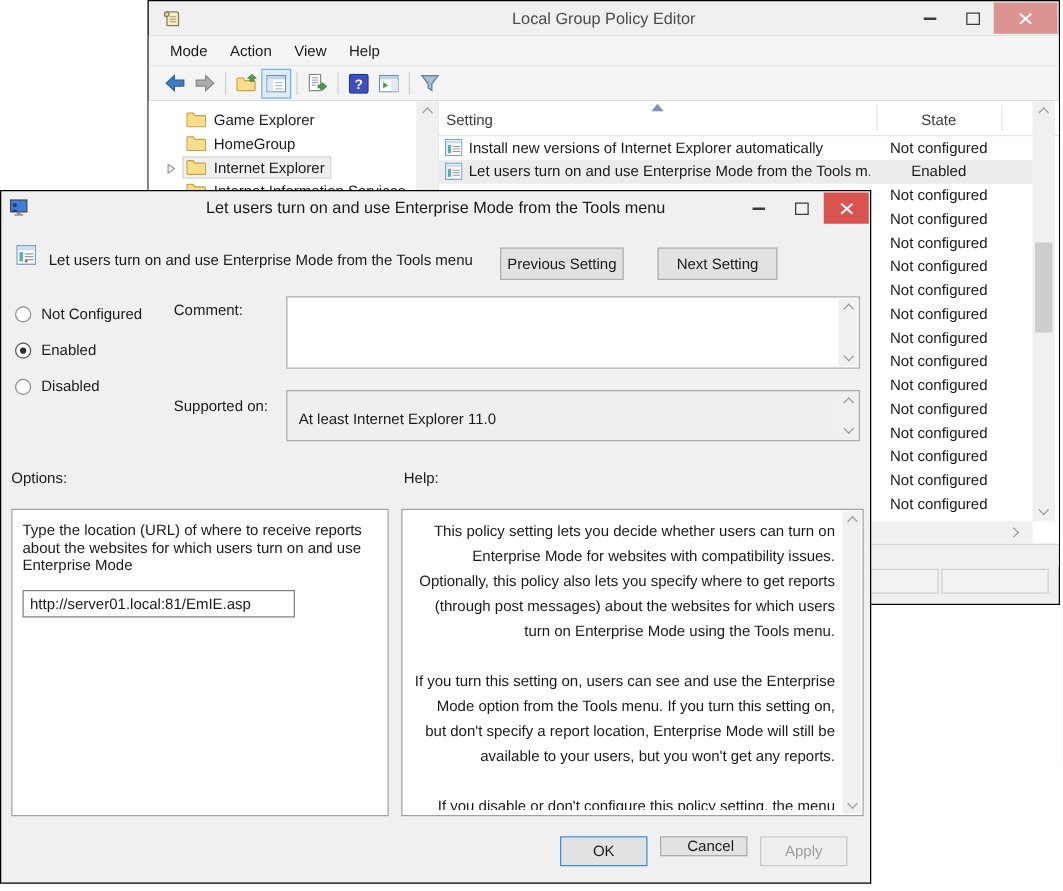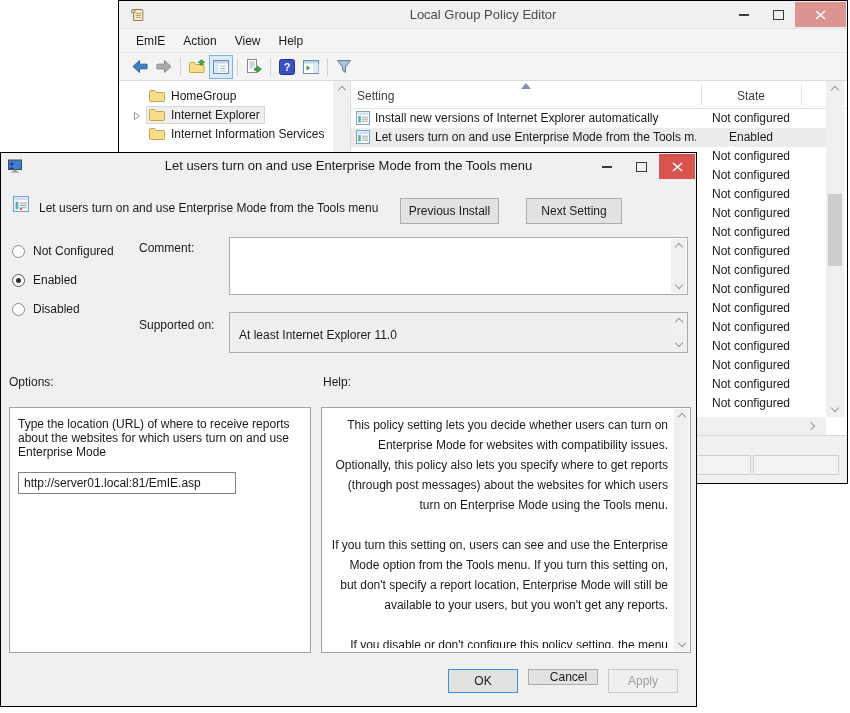--- a/index.html
+++ b/index.html
@@ -124,21 +124,21 @@
         </div>
       <div class="ctrl ctrl-close-main">
         <svg width="11" height="10" viewBox="0 0 11 10">
             <path d="M1 1 L10 9 M10 1 L1 9" stroke="#fff" stroke-width="1.6"></path>
           </svg>
       </div>
     </div>
   </div>
 
   <div class="menubar">
-    <span class="menu-item">EmIE</span>
+    <span class="menu-item">Mode</span>
     <span class="menu-item">Action</span>
     <span class="menu-item">View</span>
     <span class="menu-item">Help</span>
   </div>
 
   <div class="toolbar">
     <span class="tb-btn">
       <svg width="18" height="15" viewBox="0 0 18 16">
           <path d="M8.5 1.5 L1.5 8 L8.5 14.5 V10.5 H16.5 V5.5 H8.5 Z" fill="#3E7FC1" stroke="#2C5E8E"></path>
         </svg>
@@ -189,20 +189,28 @@
     <span class="tb-sep"></span>
     <span class="tb-btn">
       <svg width="16" height="15" viewBox="0 0 16 15">
         <path d="M1.5 1.5 h13 l-5 6.5 v5.5 l-3 -2.2 v-3.3 z" fill="#A8BFD6" stroke="#5F7F9E"></path>
       </svg>
     </span>
   </div>
 
   <div class="content">
     <div class="tree-pane">
+      <div class="tree-item">
+        <span class="ti-box">
+          <svg width="16" height="13" viewBox="0 0 16 13">
+              <path d="M0.5 2.5 a1 1 0 0 1 1 -1 h4 l1.5 2 h7.5 a1 1 0 0 1 1 1 v7 a1 1 0 0 1 -1 1 h-13 a1 1 0 0 1 -1 -1 z" fill="#F8DE8C" stroke="#C3A443"></path>
+            </svg>
+          <span>Game Explorer</span>
+        </span>
+      </div>
       <div class="tree-item">
         <span class="ti-box">
           <svg width="16" height="13" viewBox="0 0 16 13">
               <path d="M0.5 2.5 a1 1 0 0 1 1 -1 h4 l1.5 2 h7.5 a1 1 0 0 1 1 1 v7 a1 1 0 0 1 -1 1 h-13 a1 1 0 0 1 -1 -1 z" fill="#F8DE8C" stroke="#C3A443"></path>
             </svg>
           <span>HomeGroup</span>
         </span>
       </div>
       <div class="tree-item selected">
         <span class="expander">
@@ -366,21 +374,21 @@
   <span class="dh-icon">
     <svg width="16" height="16" viewBox="0 0 14 14">
         <rect x="0.5" y="0.5" width="13" height="13" fill="#fff" stroke="#7AA1C9"></rect>
         <rect x="1.5" y="1.5" width="11" height="2.2" fill="#C9DCF0"></rect>
         <rect x="2.2" y="5" width="2.6" height="6.5" fill="#55B2AE"></rect>
         <path d="M6 6.2 h6 M6 8.2 h6 M6 10.2 h6" stroke="#9A9A9A" stroke-width="0.9"></path>
         <rect x="6" y="10.6" width="2" height="1.5" fill="#C0504D"></rect>
       </svg>
   </span>
   <span class="dh-text">Let users turn on and use Enterprise Mode from the Tools menu</span>
-  <div class="btn btn-prev">Previous Install</div>
+  <div class="btn btn-prev">Previous Setting</div>
   <div class="btn btn-next">Next Setting</div>
 
   <div class="radio-row" style="top:90px;">
     <span class="radio"></span>
     <span>Not Configured</span>
   </div>
   <div class="radio-row" style="top:119px;">
     <span class="radio checked"></span>
     <span>Enabled</span>
   </div>

